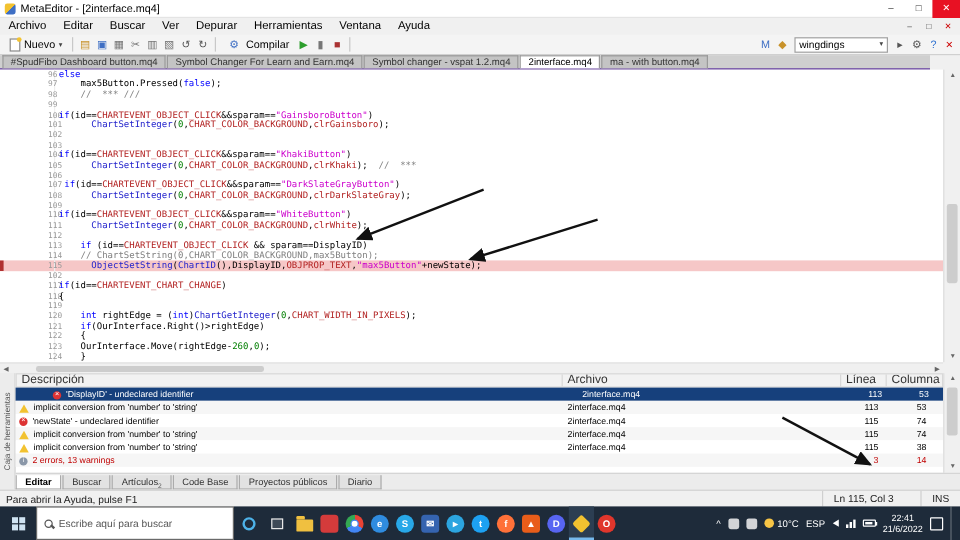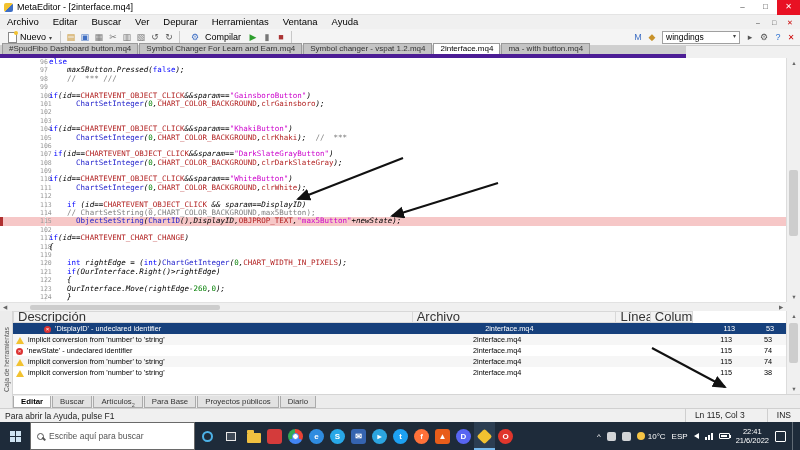--- a/index.html
+++ b/index.html
@@ -34,52 +34,52 @@
   .caret{font-size:6px;color:#444;}
   .tb-sep{width:1px;height:12px;background:#c8c8c8;margin:0 3px;flex:none;}
   .tb-group{display:flex;align-items:center;}
   .tb-ico{width:14px;text-align:center;font-size:9px;line-height:14px;flex:none;}
   .tb-spacer{flex:1;}
   .tb-combo{width:78px;height:13px;background:#fff;border:1px solid #a0a0a0;font-size:8.5px;
             display:flex;align-items:flex-start;justify-content:space-between;padding:0 3px;margin:0 3px;}
   .tb-close{width:12px;text-align:center;color:#c00;font-size:8px;}
 
   
-  .filetabs{position:absolute;left:0;top:46px;width:686px;height:12px;background:#cfcfcf;
-            display:flex;align-items:flex-end;font-size:8px;padding-left:2px;border-bottom:4px solid #4c1d95;}
+  .filetabs{position:absolute;left:0;top:46px;width:775px;height:12px;background:#cfcfcf;
+            display:flex;font-size:8px;padding-left:2px;border-bottom:1px solid #4c1d95;}
   .ftab{height:11px;line-height:10px;padding:0 6px;margin-right:1px;background:#c4c4c4;
         border:1px solid #9a9a9a;border-bottom:none;white-space:nowrap;color:#333;}
   .ftab.active{background:#fff;color:#000;}
 
   
   .editor{position:absolute;left:0;top:58px;width:786px;height:244px;background:#fff;overflow:hidden;
           font-family:"DejaVu Sans Mono",monospace;font-size:7.5px;line-height:8.4px;}
   .code-row{display:flex;height:8.4px;width:100%;white-space:pre;}
   .code-row.hl{background:#f6c7c7;box-shadow:inset 3px 0 0 #b03030;}
   .ln{width:26px;flex:none;text-align:right;padding-right:5px;color:#999;font-size:6.5px;border-right:1px solid #eee;padding-left:40px;}
   .ctext{white-space:pre;padding-left:3px;}
   .sg-k{color:#0000ff;} .sg-f{color:#2222cc;} .sg-c{color:#b22222;} .sg-s{color:#cc00cc;}
-  .sg-m{color:#808080;} .sg-n{color:#007f00;} .sg-p{color:#000;font-style:italic;}
+  .sg-m{color:#808080;} .sg-n{color:#007f00;} .sg-p{color:#000;}
 
   
   .vscroll{position:absolute;right:0;top:58px;width:14px;height:244px;background:#f0f0f0;border-left:1px solid #dcdcdc;}
   .sarrow{display:block;width:14px;height:10px;text-align:center;font-size:5.5px;color:#666;line-height:10px;}
   .vthumb{position:absolute;left:2px;right:2px;top:112px;height:66px;background:#cdcdcd;border-radius:2px;}
   .hscroll{position:absolute;left:0;top:302px;width:786px;height:9px;background:#f0f0f0;border-top:1px solid #e2e2e2;display:flex;align-items:center;}
   .harrow{width:10px;text-align:center;font-size:5.5px;color:#666;}
   .hthumb{position:absolute;left:30px;top:2px;width:190px;height:5px;background:#cdcdcd;border-radius:2px;}
   .corner{position:absolute;left:786px;top:302px;width:14px;height:9px;background:#f0f0f0;}
 
   
   .panelbg{position:absolute;left:13px;top:311px;width:773px;height:83px;background:#fff;}
   .toolbox-strip{position:absolute;left:0;top:311px;width:13px;height:97px;background:#ececec;
                  border-right:1px solid #d5d5d5;display:flex;align-items:center;justify-content:center;}
   .vtext{writing-mode:vertical-rl;transform:rotate(180deg);font-size:6.8px;color:#555;white-space:nowrap;}
-  .errhead{position:absolute;left:13px;top:311px;width:680px;height:12px;background:#f2f2f2;
-           border:1px solid #d8d8d8;display:flex;font-size:13px;color:#333;}
+  .errhead{position:absolute;left:13px;top:311px;width:773px;height:12px;background:#f2f2f2;
+           border:1px solid #d8d8d8;display:flex;font-size:10px;color:#333;}
   .ehc{border-right:1px solid #d8d8d8;padding:0 4px;line-height:10px;overflow:hidden;white-space:nowrap;}
   .ehc-desc{width:455px;} .ehc-file{width:232px;} .ehc-line{width:38px;} .ehc-col{width:46px;border-right:none;}
   .errrows{position:absolute;left:13px;top:323px;width:773px;font-size:7.3px;}
   .erow{display:flex;height:11px;line-height:11px;background:#fff;}
   .erow:nth-child(even){background:#f6f6f6;}
   .erow.selected{background:#16407c;color:#fff;padding-left:28px;}
   .ec-desc{width:455px;display:flex;align-items:center;overflow:hidden;white-space:nowrap;}
   .ec-file{width:232px;padding-left:5px;overflow:hidden;white-space:nowrap;}
   .ec-line{width:38px;text-align:right;padding-right:6px;}
   .ec-col{width:46px;text-align:right;padding-right:12px;}
@@ -333,32 +333,41 @@
       </div>
       <div class="erow">
         <div class="ec-desc">
           <span class="ico-warn"></span>
           <span>implicit conversion from 'number' to 'string'</span>
         </div>
         <div class="ec-file">2interface.mq4</div>
         <div class="ec-line">115</div>
         <div class="ec-col">38</div>
       </div>
+      <div class="erow summary">
+        <div class="ec-desc">
+          <span class="ico-info">i</span>
+          <span>2 errors, 13 warnings</span>
+        </div>
+        <div class="ec-file"></div>
+        <div class="ec-line">3</div>
+        <div class="ec-col">14</div>
+      </div>
     </div>
   <div class="errscroll">
     <span class="sarrow">▲</span>
     <span class="errthumb"></span>
     <span class="sarrow" style="position:absolute;bottom:0;">▼</span>
   </div>
   <div class="tabstrip">
     <div style="display:flex;" id="bottomtabs">
         <div class="btab active"><span>Editar</span></div>
         <div class="btab"><span>Buscar</span></div>
         <div class="btab"><span>Artículos</span><sub class="tbadge">2</sub></div>
-        <div class="btab"><span>Para Base</span></div>
+        <div class="btab"><span>Code Base</span></div>
         <div class="btab"><span>Proyectos públicos</span></div>
         <div class="btab"><span>Diario</span></div>
       </div>
   </div>
 
   <div class="statusbar">
     <span class="sb-help">Para abrir la Ayuda, pulse F1</span>
     <div class="sb-right">
       <span class="sb-cell">Ln 115, Col 3</span>
       <span class="sb-cell">INS</span>

